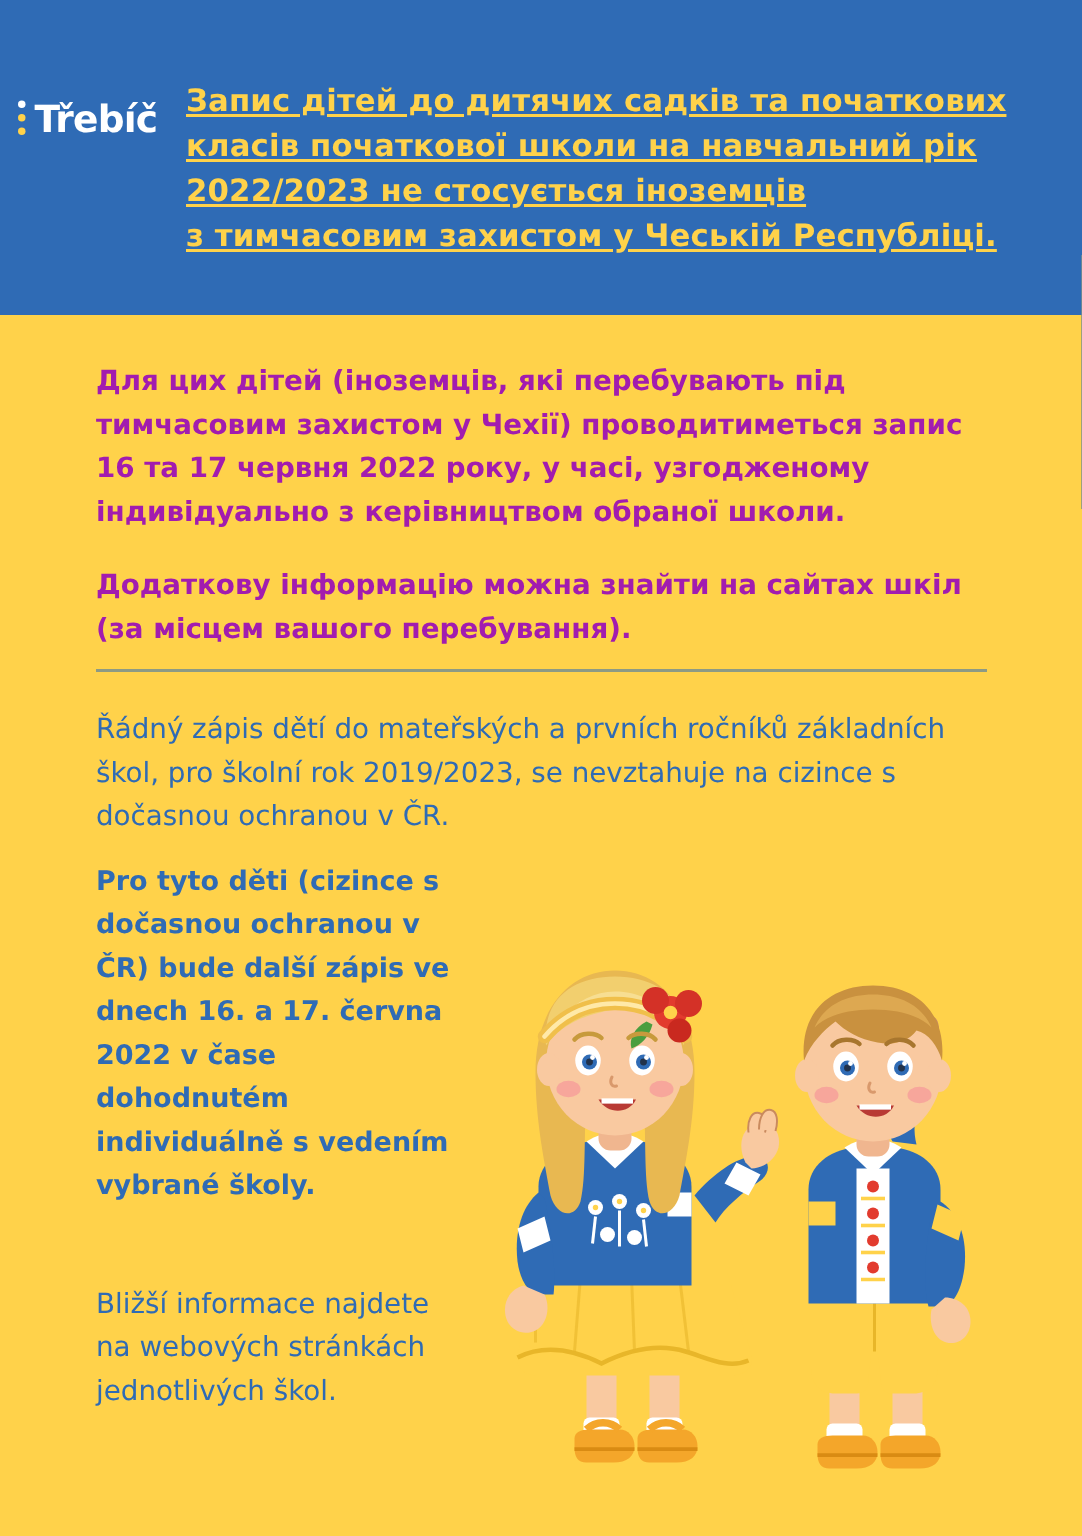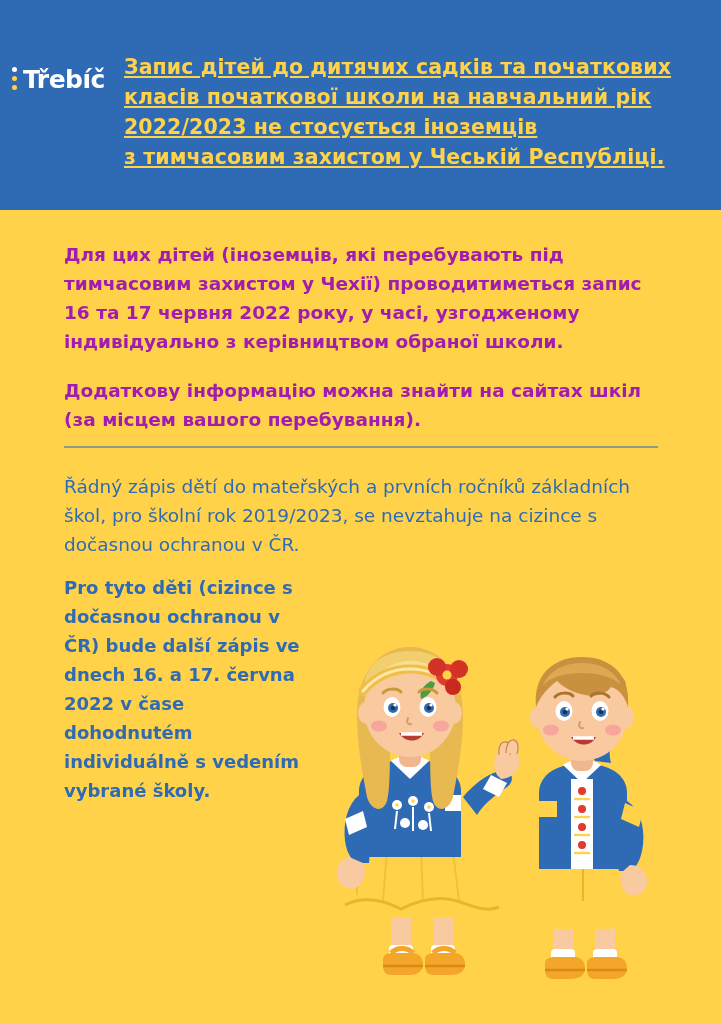--- a/index.html
+++ b/index.html
@@ -212,20 +212,23 @@
     <div class="divider"></div>
 
     <div class="cz-block">
       <p>Řádný zápis dětí do mateřských a prvních ročníků základních škol, pro školní rok 2019/2023, se nevztahuje na cizince s dočasnou ochranou v ČR.</p>
     </div>
 
     <div class="cz-bold">
       <p>Pro tyto děti (cizince s dočasnou ochranou v ČR) bude další zápis ve dnech 16. a 17. června 2022 v čase dohodnutém individuálně s vedením vybrané školy.</p>
     </div>
 
+    <div class="cz-small">
+      <p>Bližší informace najdete na webových stránkách jednotlivých škol.</p>
+    </div>
 
     <div class="illustration">
       <svg width="420" height="420" viewBox="0 0 420 420" xmlns="http://www.w3.org/2000/svg">
 
         <g>
 
           <path d="M300 196 C292 182 292 166 300 152 C306 142 316 138 322 144 C327 150 322 160 318 170 C314 180 314 190 316 198 Z" fill="#2f6bb5"></path>
 
           <g>
             <path d="M303 152 C296 140 297 126 304 120 C311 114 320 118 322 126 C324 134 320 142 318 150 Z" fill="#f9c9a0"></path>

